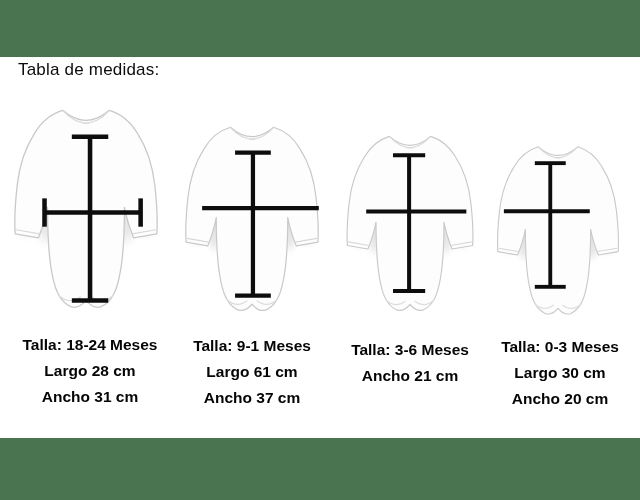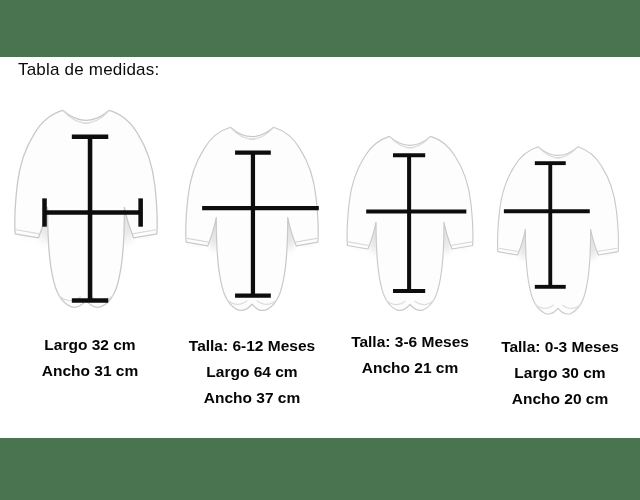--- a/index.html
+++ b/index.html
@@ -22,21 +22,21 @@
     position:absolute;width:176px;text-align:center;
     color:#050505;font-weight:700;font-size:15.5px;line-height:26px;
   }
   .size-text div{white-space:nowrap;}
   .fig1{left:0px;top:93px;}
   .fig2{left:172px;top:111px;}
   .fig3{left:334px;top:121px;}
   .fig4{left:485px;top:132px;}
   .txt1{left:2px;top:332px;}
   .txt2{left:164px;top:333px;}
-  .txt3{left:322px;top:329px;}
+  .txt3{left:322px;top:337px;}
   .txt4{left:472px;top:334px;}
 </style>
 </head>
 <body>
 
 <div class="stage">
 
   <div class="band top"></div>
 
   <svg width="0" height="0" style="position:absolute" aria-hidden="true">
@@ -134,27 +134,28 @@
       <g class="meas">
         <line x1="76" y1="36" x2="76" y2="180"></line>
         <line x1="58" y1="36" x2="94" y2="36"></line>
         <line x1="58" y1="180" x2="94" y2="180"></line>
         <line x1="22" y1="92" x2="122" y2="92"></line>
       </g>
     </svg>
   </div>
 
   <div class="size-text txt1">
-    <div>Largo 32 cm</div>
+    <div>Talla: 18-24 Meses</div>
+    <div>Largo 28 cm</div>
     <div>Ancho 31 cm</div>
   </div>
 
   <div class="size-text txt2">
-    <div>Talla: 6-12 Meses</div>
-    <div>Largo 64 cm</div>
+    <div>Talla: 9-1 Meses</div>
+    <div>Largo 61 cm</div>
     <div>Ancho 37 cm</div>
   </div>
 
   <div class="size-text txt3">
     <div>Talla: 3-6 Meses</div>
     <div>Ancho 21 cm</div>
   </div>
 
   <div class="size-text txt4">
     <div>Talla: 0-3 Meses</div>

